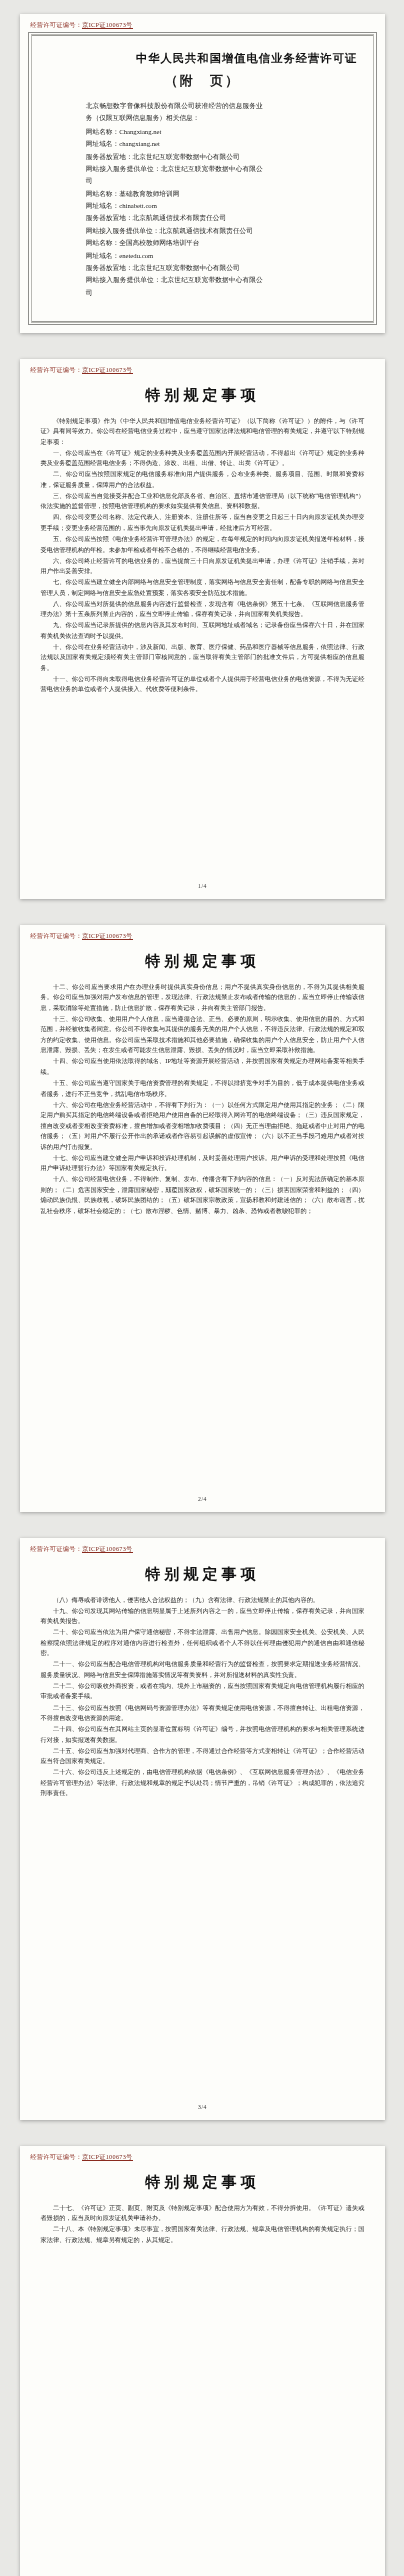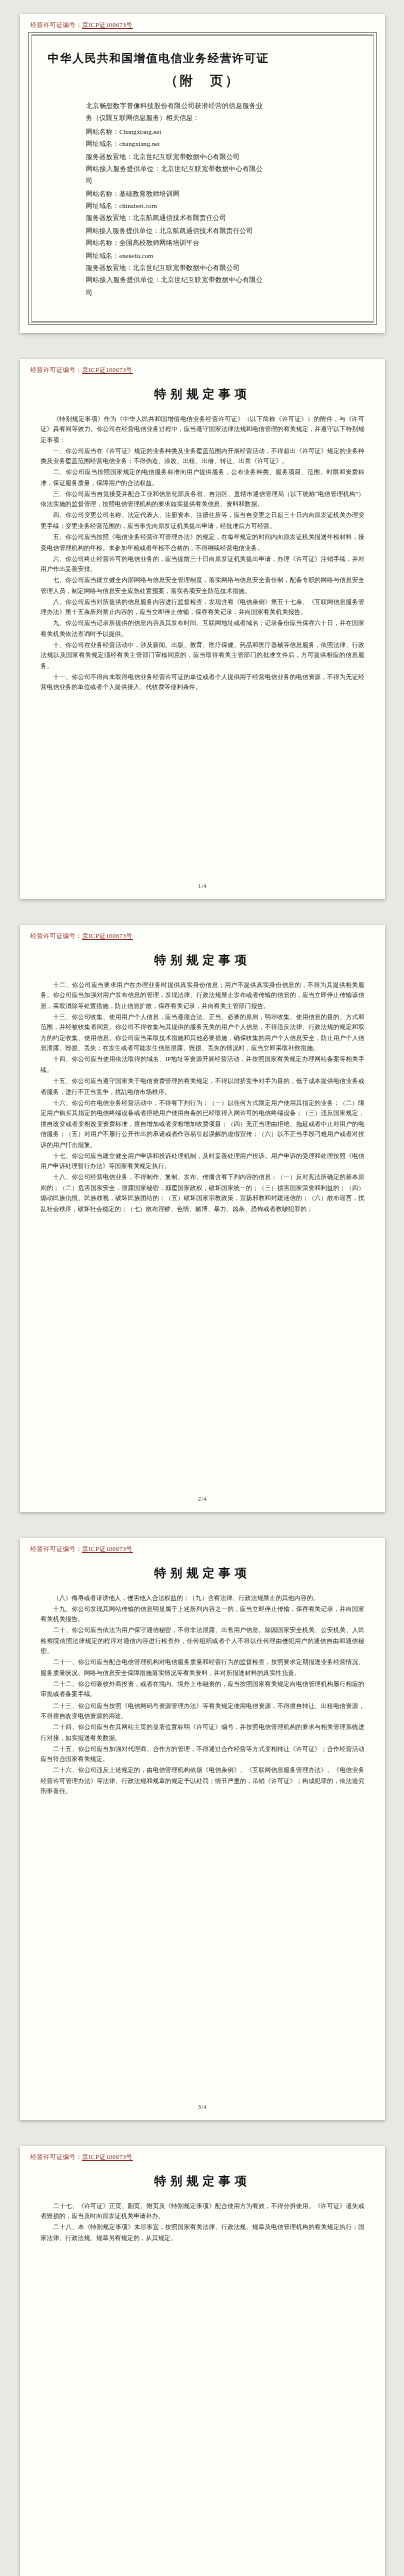--- a/index.html
+++ b/index.html
@@ -52,21 +52,21 @@
     border: 1.5px double #b9b9b4;
     pointer-events: none;
   }
   .cert-inner {
     border: 0.5px solid #9a9a95;
     height: 100%;
     padding: 15.5px 15.5px 5.2px;
     overflow: hidden;
   }
   .cert-title {
-    text-align: left;
+    text-align: right;
     font-size: 11.3px;
     font-weight: 700;
     letter-spacing: 1px;
     color: #111;
   }
   .cert-subtitle {
     text-align: center;
     font-size: 13px;
     font-weight: 700;
     margin-top: 5.2px;
@@ -85,21 +85,21 @@
   .cert-value { }
   
   .prov-page { }
   .prov-1 { height: 540px; }
   .prov-2 { height: 587px; }
   .prov-3 { height: 582px; }
   .prov-4 { height: 700px; }
   .prov-title {
     padding-top: 27px;
     text-align: center;
-    font-size: 12px;
+    font-size: 15px;
     font-weight: 700;
     letter-spacing: 4.1px;
     color: #111;
   }
   .prov-body {
     margin: 10.3px 20.6px 0;
     font-size: 6.2px;
     line-height: 1.7;
     text-align: justify;
     color: #1a1a1a;

